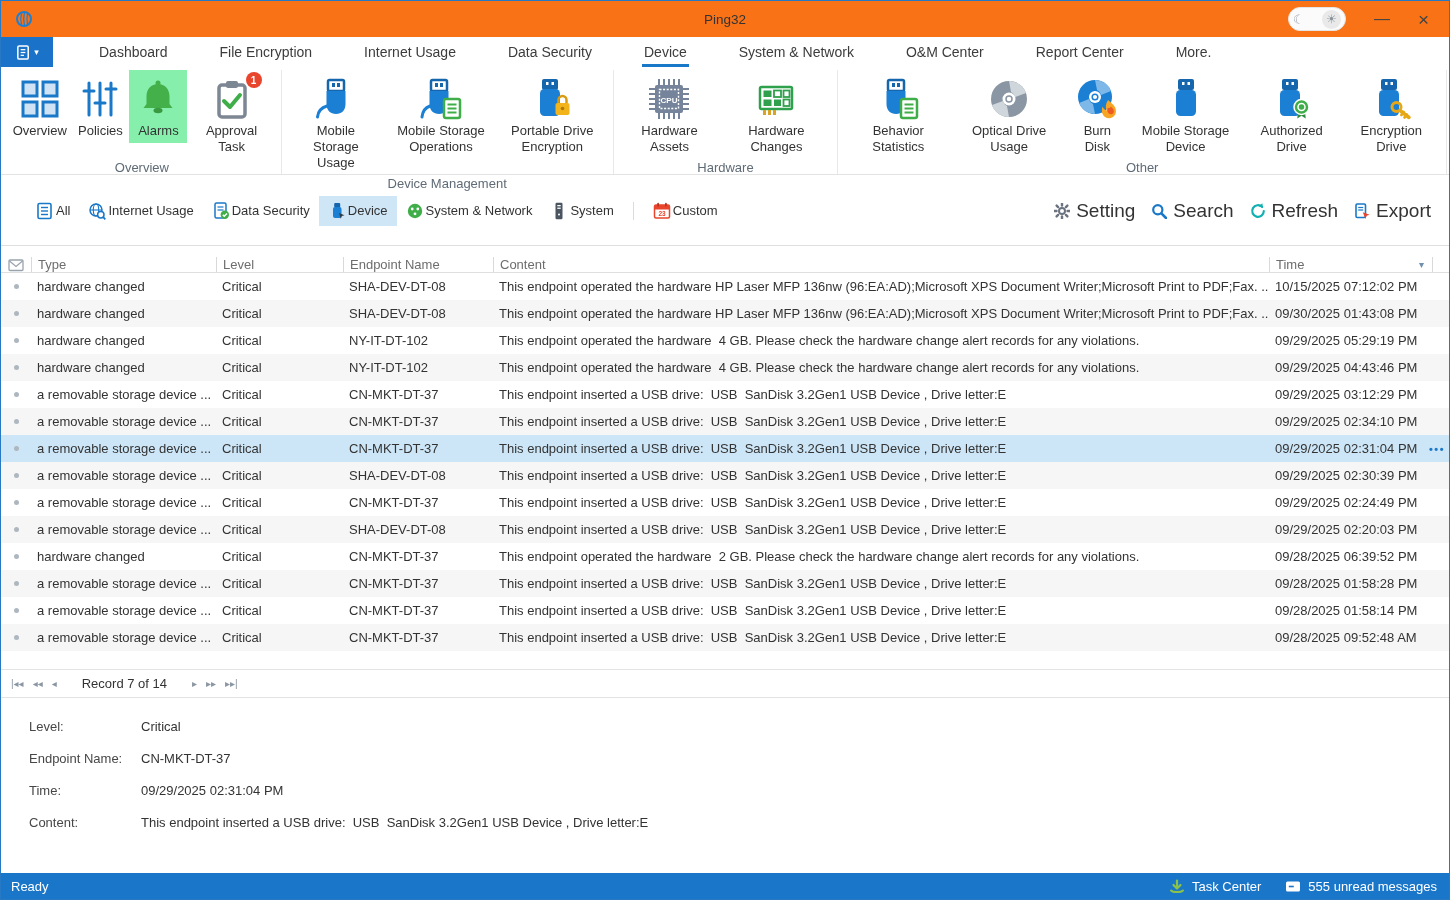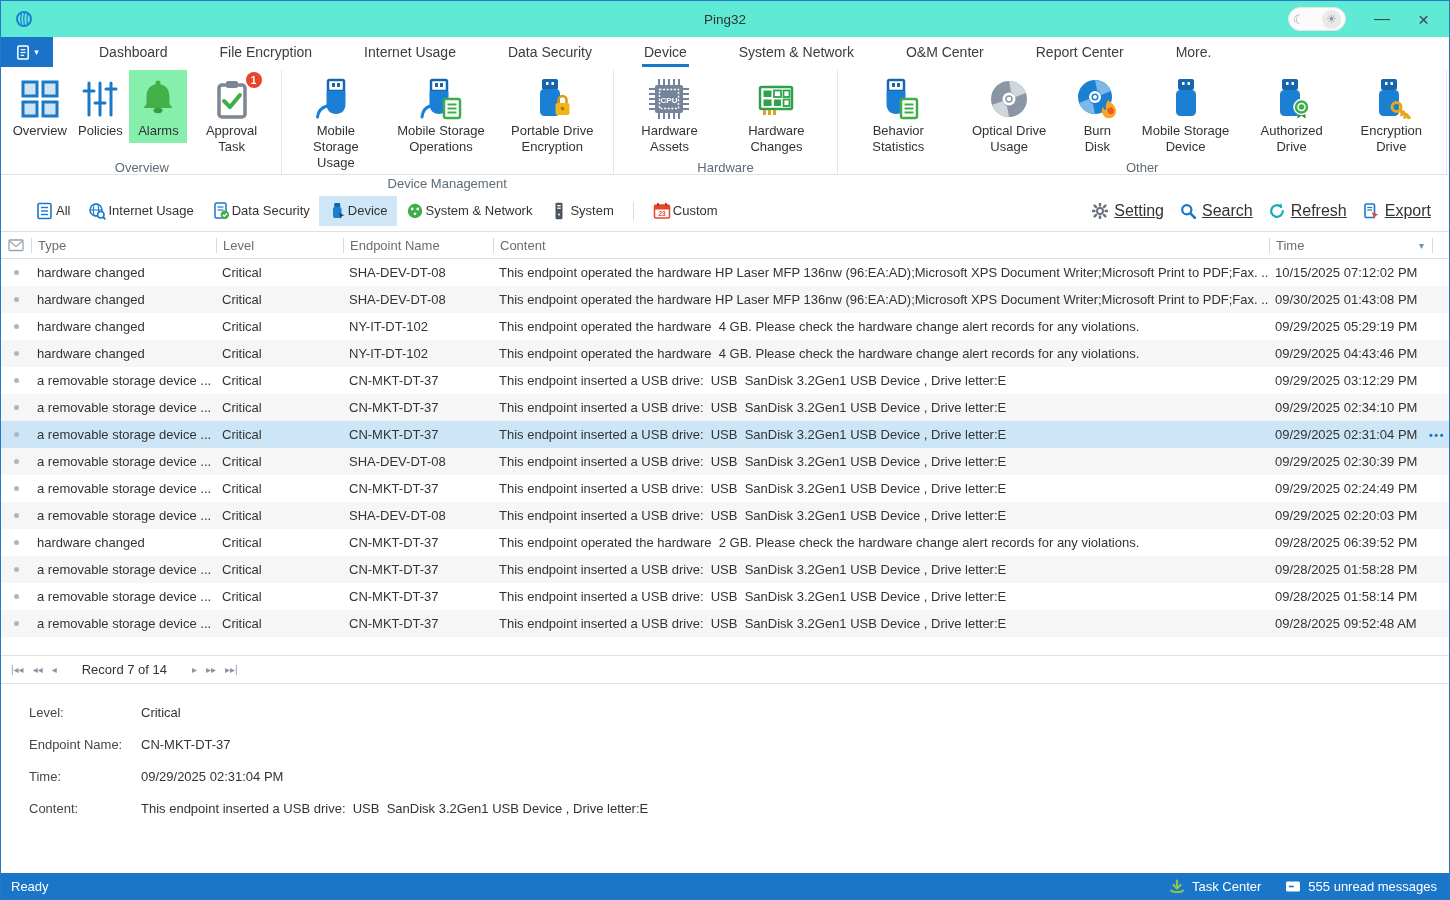--- a/index.html
+++ b/index.html
@@ -2,21 +2,21 @@
 <html><head>
 <meta charset="utf-8">
 <style>
   * { box-sizing: border-box; margin: 0; padding: 0; }
   html,body { width:1450px; height:900px; }
   body { font-family:"Liberation Sans","DejaVu Sans",sans-serif; background:#fff; }
   .window { width:1450px; height:900px; border:1px solid #2779c4; background:#fff;
             display:flex; flex-direction:column; overflow:hidden; }
 
   
-  .titlebar { height:36px; flex:0 0 36px; display:flex; align-items:center; position:relative; background:#5eead4; }
+  .titlebar { height:36px; flex:0 0 36px; display:flex; align-items:center; position:relative; background:#f97316; }
   .logo { margin-left:14px; display:flex; align-items:center; }
   .win-title { position:absolute; left:50%; transform:translateX(-50%); font-size:13.5px; color:#333; }
   .title-controls { margin-left:auto; display:flex; align-items:center; gap:28px; padding-right:20px; }
   .theme-toggle { width:58px; height:24px; border:1px solid #e4e4e4; border-radius:13px; background:#fbfbfb;
                   display:flex; align-items:center; justify-content:space-between; padding:0 4px; }
   .theme-moon { font-size:13px; color:#9aa4ad; line-height:1; }
   .theme-sun-wrap { width:19px; height:19px; border-radius:50%; background:#e9e9e9; display:flex; align-items:center; justify-content:center; }
   .theme-sun { font-size:12px; color:#8a949e; line-height:1; }
   .win-btn { font-size:16px; color:#444; line-height:1; cursor:default; }
   .win-close { font-size:19px; }
@@ -40,24 +40,24 @@
   .rgroup-label { text-align:center; font-size:13px; color:#5f6b76; padding:1px 0 5px; }
   .badge { position:absolute; top:-4px; right:-8px; min-width:16px; height:16px; border-radius:8px; background:#e8452c;
            color:#fff; font-size:10px; font-weight:bold; display:flex; align-items:center; justify-content:center; padding:0 3px; }
 
   
   .filterbar { margin-top:19px; height:33px; flex:0 0 auto; display:flex; align-items:center; padding:0 16px 0 26px; }
   .fbtn { display:flex; align-items:center; gap:2px; padding:6px 9px; font-size:13px; color:#333; white-space:nowrap; }
   .fbtn.active { background:#cfe6f7; }
   .fsep { width:1px; height:18px; background:#dcdcdc; margin:0 10px; }
   .factions { margin-left:auto; display:flex; align-items:center; gap:12px; }
-  .abtn { display:flex; align-items:center; gap:6px; font-size:16px; color:#333; padding:4px 2px; white-space:nowrap;text-decoration:underline; }
+  .abtn { display:flex; align-items:center; gap:6px; font-size:19px; color:#333; padding:4px 2px; white-space:nowrap; }
 
   
-  .thead { margin-top:4px; height:28px; flex:0 0 28px; display:flex; align-items:center;
+  .thead { margin-top:18px; height:28px; flex:0 0 28px; display:flex; align-items:flex-end;
            border-top:1px solid #dfdfdf; border-bottom:1px solid #dfdfdf; color:#6d6d6d; font-size:13px; }
   .hc { display:flex; align-items:center; border-left:1px solid #d9d9d9; padding-left:6px; }
   .hc:first-child { border-left:none; justify-content:center; padding-left:0; }
   .hc-time { justify-content:space-between; padding-right:8px; border-right:1px solid #d9d9d9; }
   .sort-caret { color:#6f8fae; font-size:10px; }
   .c0 { width:30px; }
   .c1 { width:185px; }
   .c2 { width:127px; }
   .c3 { width:150px; }
   .c4 { width:776px; }

